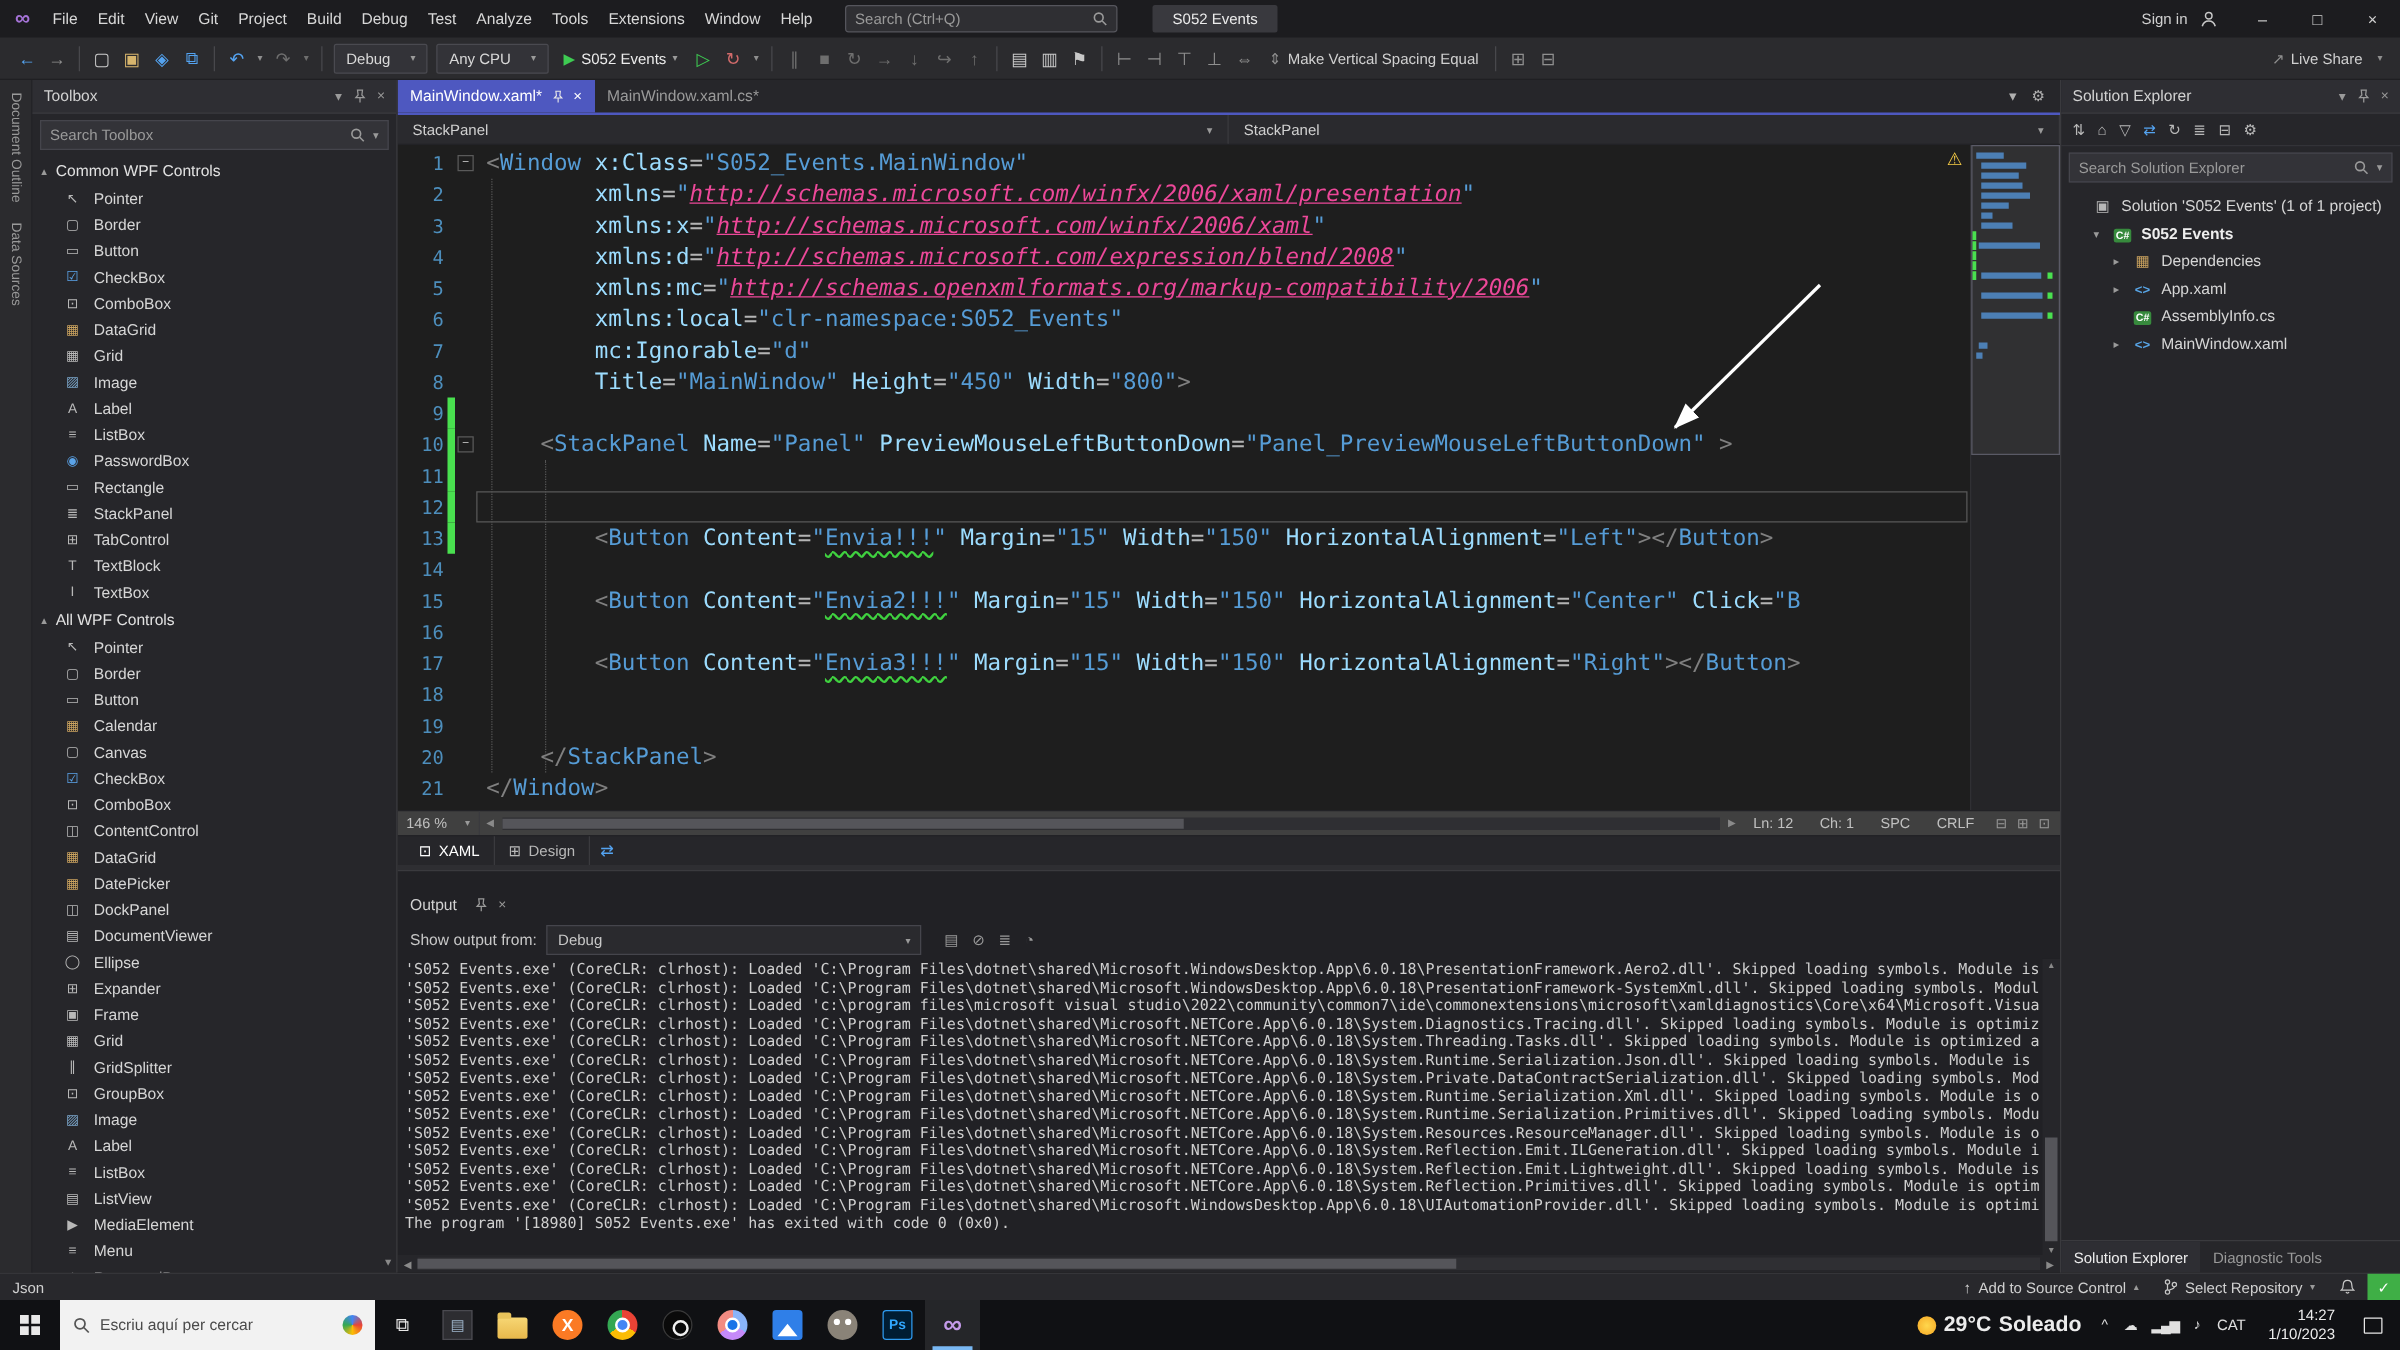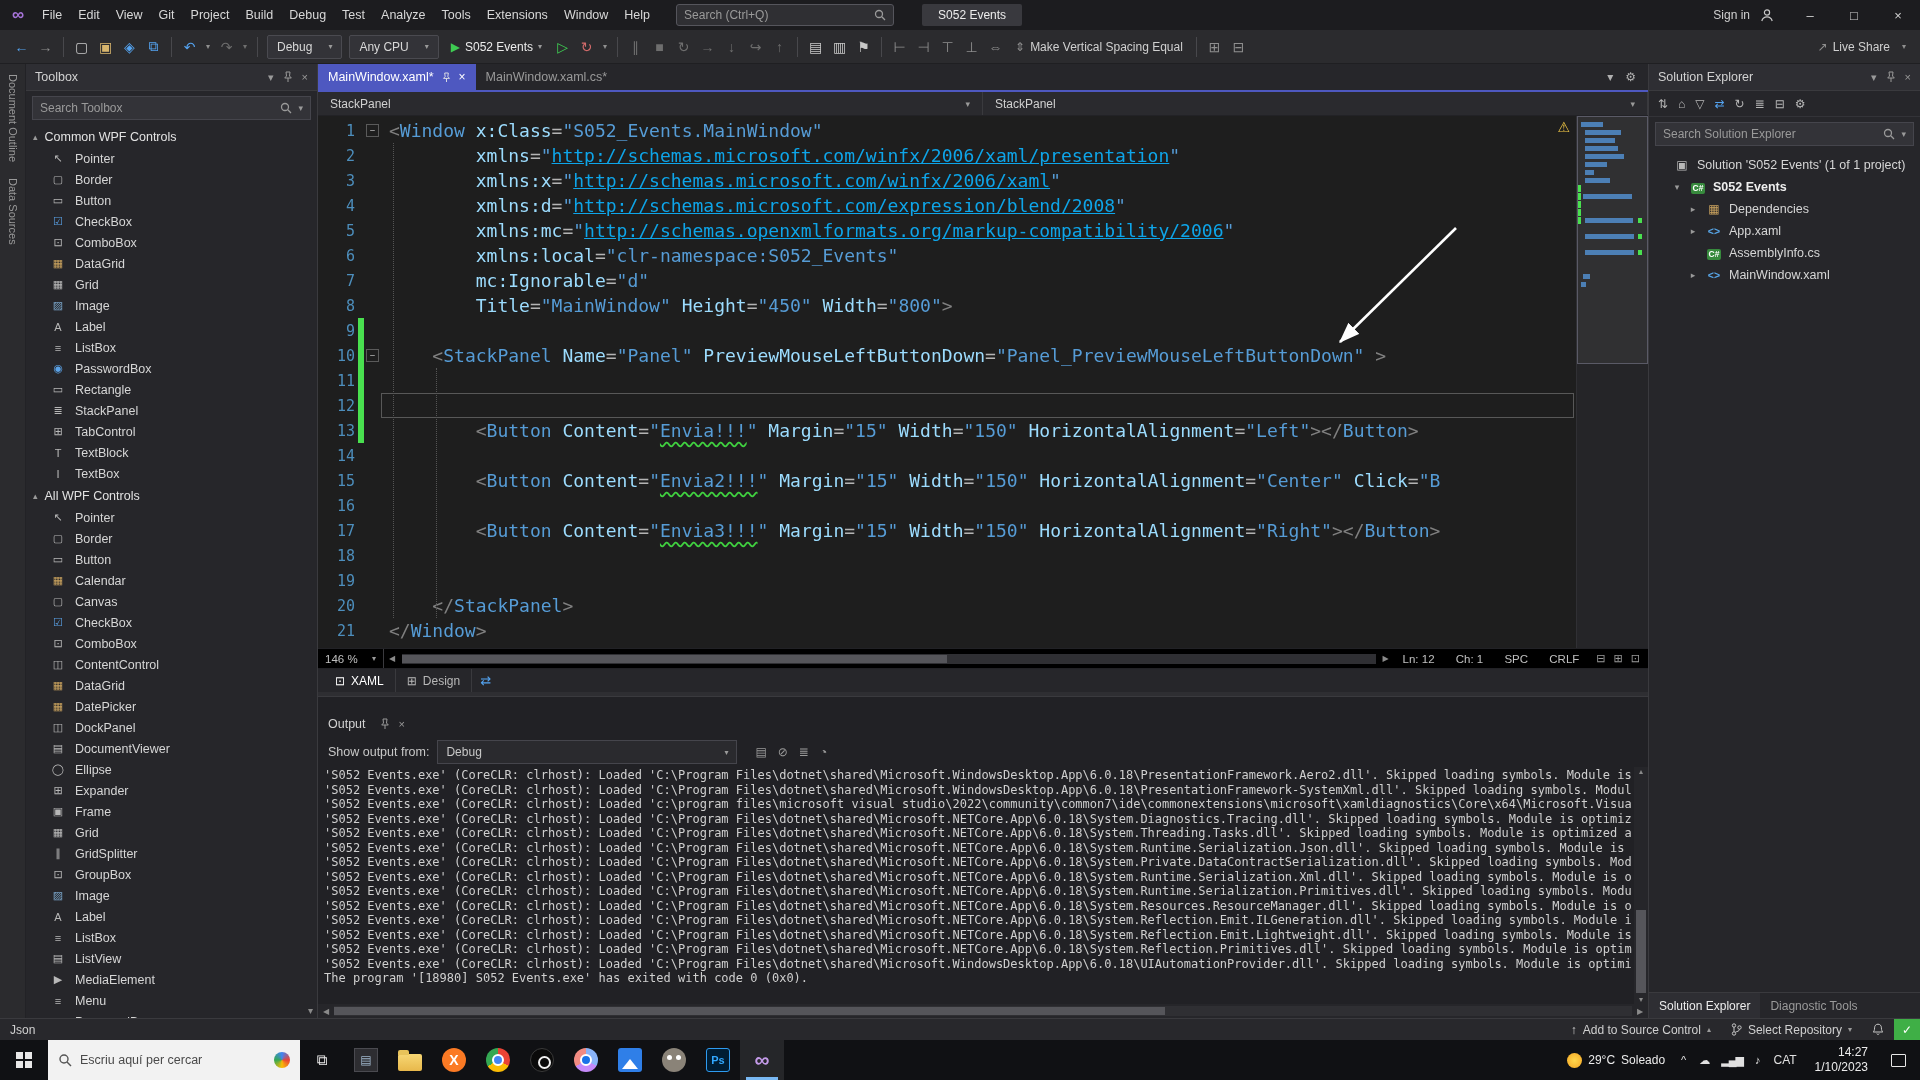--- a/index.html
+++ b/index.html
@@ -65,32 +65,32 @@
   .cl .ln{width:40px;text-align:right;color:#4d8ebc;font-size:15px;padding-right:3px;flex:none;}
   .cl .chg{width:6px;align-self:stretch;flex:none;}
   .cl.changed .chg{background:#49e04f;}
   .cl .fold{width:17px;display:flex;align-items:center;justify-content:center;flex:none;}
   .fold-box{width:13px;height:13px;border:1px solid #5a5a5a;color:#b8b8b8;font-size:9px;line-height:11px;text-align:center;background:#1e1e1e;}
   .cl pre{margin:0;white-space:pre;font-family:inherit;padding-left:8px;}
   .cl.caret-line::after{content:"";position:absolute;left:63px;right:2px;top:0;bottom:0;border:1px solid 
 #585858;}
   .tk-d{color:#808080;} .tk-t{color:#569cd6;} .tk-a{color:#9cdcfe;}
   .tk-o{color:#b4b4b4;} .tk-s{color:#569cd6;}
-  .tk-u{color:#0ea5e9;text-decoration:underline;}
+  .tk-u{color:#ec4899;text-decoration:underline;font-style:italic;}
   .tk-q{color:#569cd6;text-decoration:underline;text-decoration-style:wavy;text-decoration-color:#3fd13f;text-underline-offset:4px;}
   .guide{position:absolute;border-left:1px dotted #555555;width:0;}
   .code-warn{position:absolute;top:3px;right:78px;color:#f7cc46;font-size:14px;font-family:"Liberation Sans",sans-serif;}
   .minimap{position:absolute;top:0;right:0;bottom:0;width:72px;background:#252528;border-left:1px solid #303034;}
   .mm-view{position:absolute;left:0;right:0;top:0;height:248px;background:rgba(255,255,255,0.05);border:1px solid #5a5a66;}
   .mm-line{position:absolute;height:5px;background:#4c7fb5;}
   .mm-chg{position:absolute;left:1px;width:3px;height:7px;background:#49e04f;}
   .mm-sq{position:absolute;right:6px;width:4px;height:5px;background:#49e04f;}
   .arrow-svg{position:absolute;left:0;top:0;pointer-events:none;z-index:5;}
   
-  .zoom-row{height:20px;display:flex;align-items:center;background:#000000;border-top:1px solid #222226;font-size:11.5px;color:#c0c0c0;flex:none;}
+  .zoom-row{height:20px;display:flex;align-items:center;background:#404040;border-top:1px solid #222226;font-size:11.5px;color:#c0c0c0;flex:none;}
   .zoom-dd{width:66px;display:flex;justify-content:space-between;align-items:center;padding:0 7px;border-right:1px solid #3a3a3e;height:100%;}
   .zoom-dd .car{font-size:8px;color:#9a9a9a;}
   .hs-arrow{width:16px;text-align:center;color:#8a8a8a;font-size:8px;}
   .hs-track{flex:1;height:10px;background:#2f2f33;position:relative;margin:0 2px;}
   .hs-thumb{position:absolute;left:0;width:56%;top:1px;bottom:1px;background:#55555a;}
   .ed-stat span{padding:0 9px;}
   .pane-icons{display:flex;gap:8px;padding:0 8px;color:#9a9a9a;font-size:11px;}
   
   .dv-row{height:24px;background:#26262a;border-top:1px solid #222226;display:flex;align-items:center;padding-left:6px;gap:2px;font-size:12px;flex:none;}
   .dv-tab{display:flex;align-items:center;gap:6px;padding:0 11px;height:100%;color:#b8b8b8;border-right:1px solid #3a3a3e;}
@@ -157,21 +157,21 @@
   .ic-chrome2::after{content:"";position:absolute;left:6px;top:6px;right:6px;bottom:6px;border-radius:50%;background:#1a73e8;border:2px solid #ffffff;}
   .ic-darkcircle{width:24px;height:24px;border-radius:50%;background:#0a0a0a;border:1px solid #3a3a3a;position:relative;}
   .ic-darkcircle::after{content:"";position:absolute;left:7px;top:7px;width:9px;height:9px;border-radius:50%;border:2px solid #f0f0f0;}
   .ic-bluetile{width:24px;height:24px;background:#2f7fe8;border-radius:3px;display:flex;align-items:flex-end;justify-content:center;overflow:hidden;}
   .ic-bluetile i{width:0;height:0;border-left:8px solid transparent;border-right:8px solid transparent;border-bottom:10px solid #ffffff;margin-bottom:3px;}
   .ic-gimp{width:24px;height:24px;border-radius:50%;background:#8a8378;position:relative;}
   .ic-gimp::after{content:"";position:absolute;left:5px;top:7px;width:5px;height:5px;border-radius:50%;background:#ffffff;box-shadow:9px 0 0 #ffffff;}
   .ic-ps{width:24px;height:24px;background:#001d33;border:1px solid #2e9bf0;border-radius:3px;color:#31a8ff;font-size:11px;font-weight:bold;display:flex;align-items:center;justify-content:center;}
   .ic-vs{color:#c39ae8;font-size:21px;font-weight:bold;}
   .tray{display:flex;align-items:center;gap:2px;padding-right:4px;}
-  .tray-item{display:flex;align-items:center;gap:6px;padding:0 8px;font-size:12px;height:100%;}
+  .tray-item{display:flex;align-items:center;gap:6px;padding:0 8px;font-size:17px;height:100%;font-weight:bold;}
   .sun{width:15px;height:15px;border-radius:50%;background:radial-gradient(#ffd74d,#f5a623);flex:none;}
   .tray-ic{padding:0 6px;font-size:11px;color:#e0e0e0;display:flex;align-items:center;height:100%;letter-spacing:-1px;}
   .clock{display:flex;flex-direction:column;align-items:flex-end;justify-content:center;font-size:12px;line-height:1.25;padding:0 10px;}
   .notif{width:36px;display:flex;align-items:center;justify-content:center;}
   .notif i{width:15px;height:13px;border:1.5px solid #e8e8e8;border-radius:1px;display:block;}
 </style>
 </head>
 <body>
 
 <div class="titlebar">

